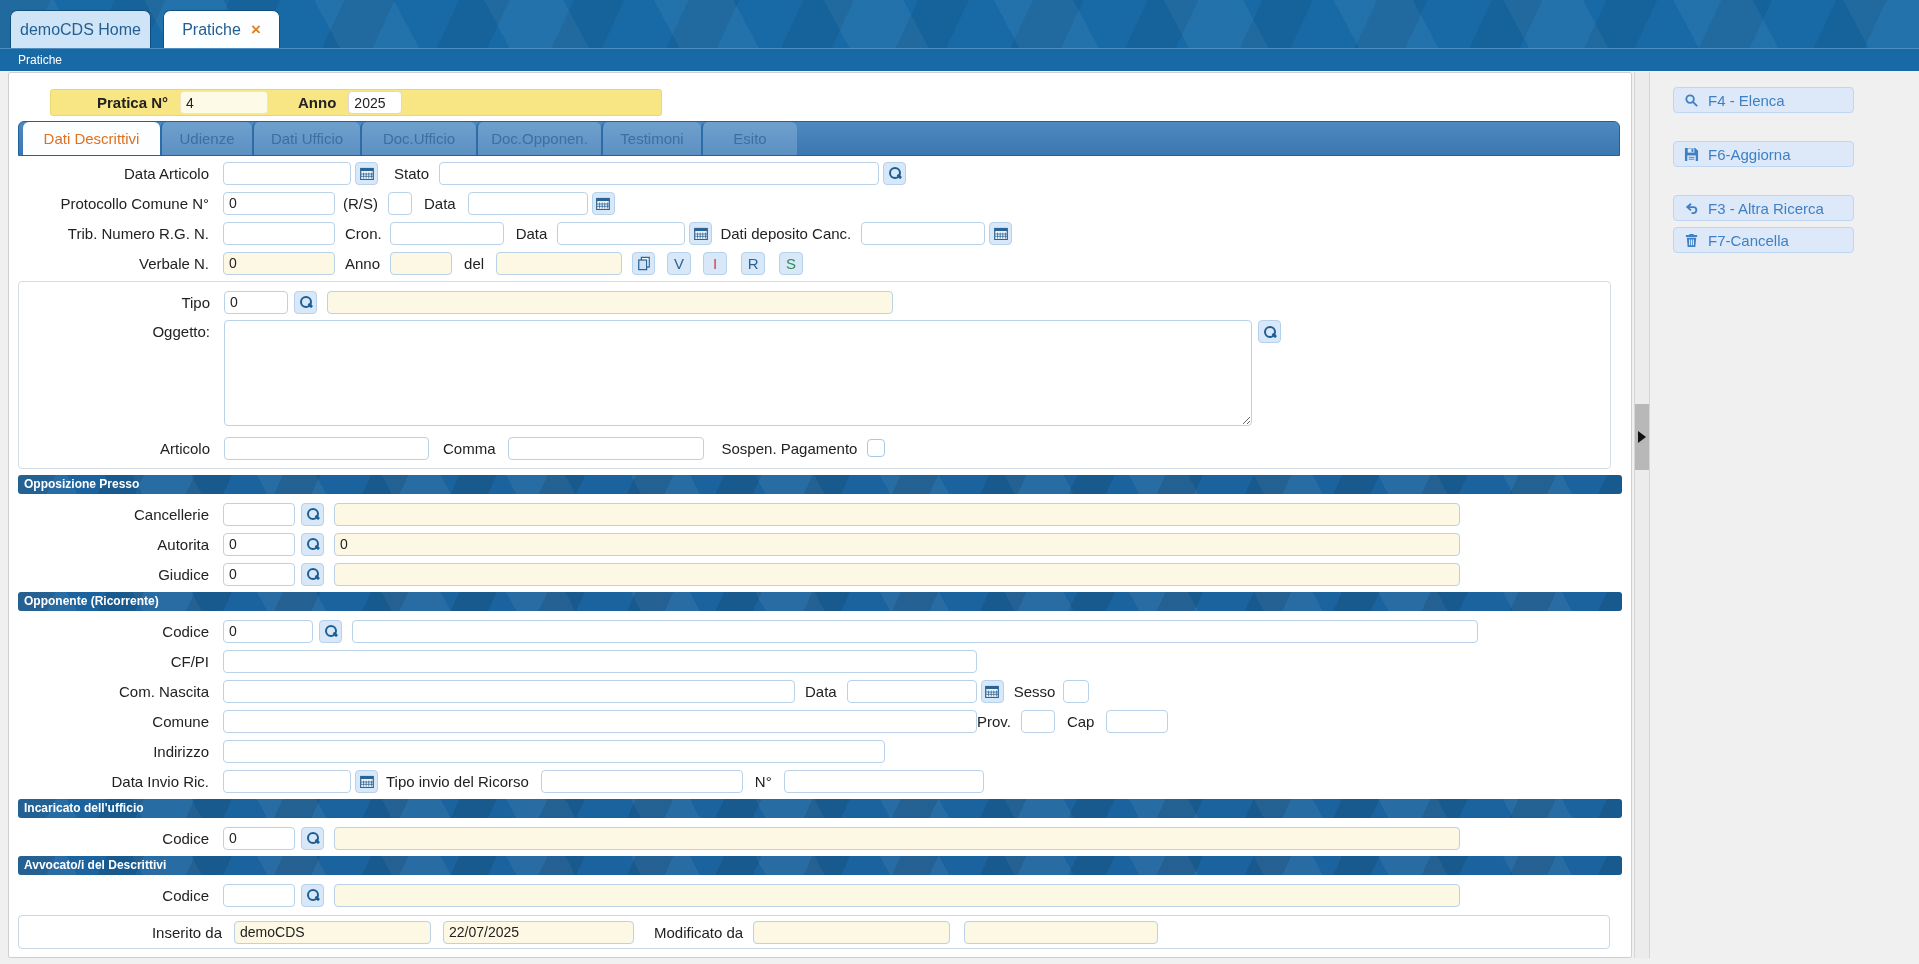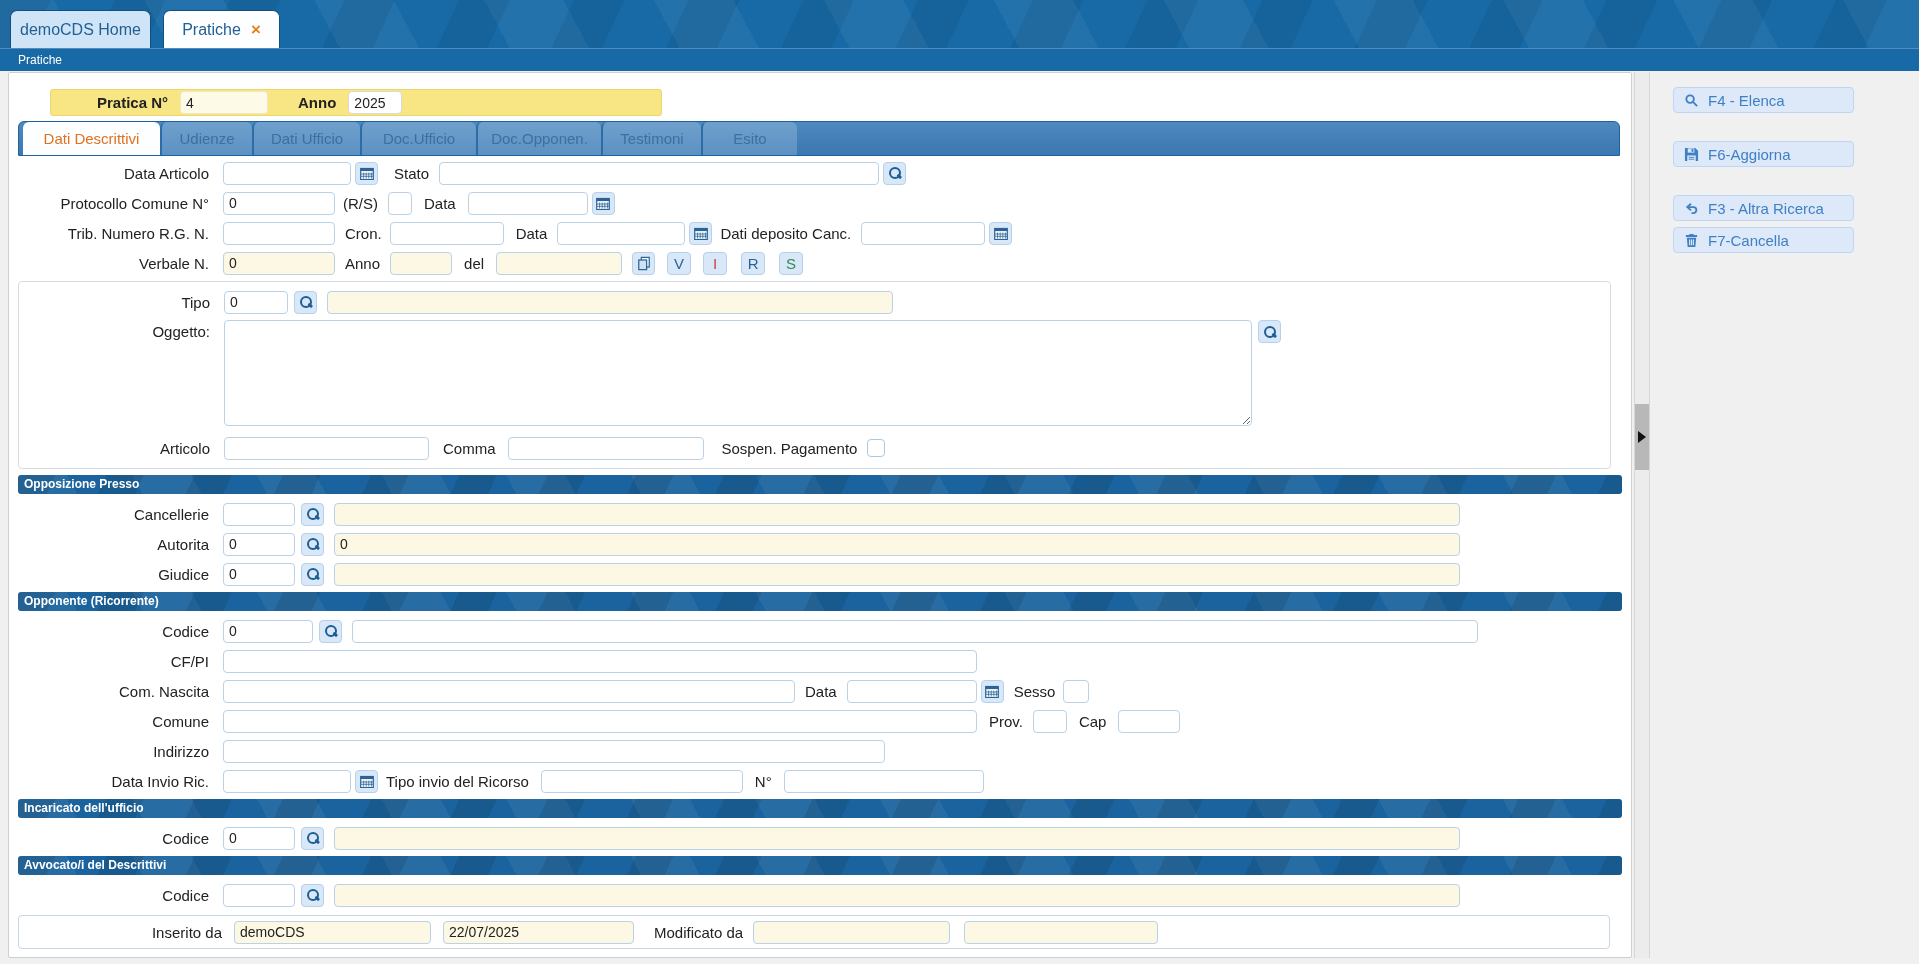--- a/index.html
+++ b/index.html
@@ -315,21 +315,21 @@
             <rect x="0.7" y="1.5" width="12.6" height="2.6" fill="#2a6496"></rect>
             <path d="M3.6 5.5v6M6.2 5.5v6M8.8 5.5v6M11.4 5.5v6M1 7h12M1 9.3h12" stroke="#2a6496" stroke-width="0.8" fill="none"></path>
           </svg>
       </span>
       <span style="margin-left:10px">Sesso</span>
       <input class="inp" style="margin-left: 8px; width: 26px; padding: 0px 2px;" value="">
     </div>
     <div class="frow">
       <span class="lab">Comune</span>
       <input class="inp" style="width: 754px;" value="">
-      <span style="margin-left:12px">Prov.</span>
+      <span style="">Prov.</span>
       <input class="inp" style="margin-left: 10px; width: 34px; padding: 0px 2px;" value="">
       <span style="margin-left:12px">Cap</span>
       <input class="inp" style="margin-left: 12px; width: 62px;" value="">
     </div>
     <div class="frow">
       <span class="lab">Indirizzo</span>
       <input class="inp" style="width: 662px;" value="">
     </div>
     <div class="frow">
       <span class="lab">Data Invio Ric.</span>

